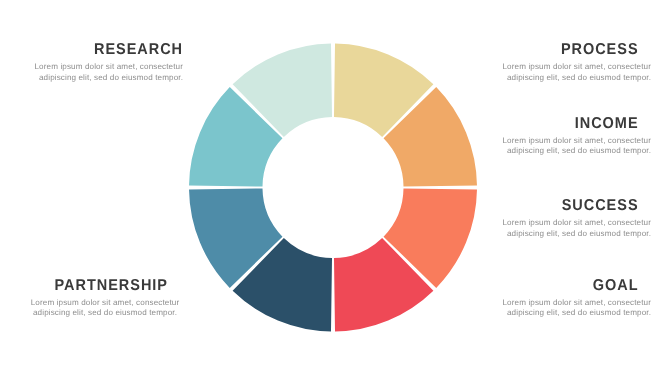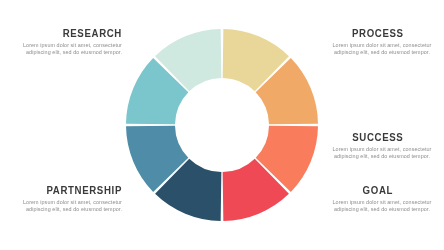--- a/index.html
+++ b/index.html
@@ -30,21 +30,21 @@
     height: 194px;
   }
   .donut-svg { display: block; width: 194px; height: 194px; }
 
   
   .label-block {
     position: absolute;
     width: 104px;
   }
   .label-block.left  { text-align: right; }
-  .label-block.right { text-align: center; }
+  .label-block.right { text-align: right; }
 
   .label-title {
     font-family: "Liberation Sans Narrow", "Liberation Sans", sans-serif;
     font-size: 10.5px;
     font-weight: 700;
     letter-spacing: 0.7px;
     color: #3a3a3a;
     line-height: 12px;
     margin: 0 0 3px 0;
     text-transform: uppercase;
@@ -61,21 +61,21 @@
     line-height: 7.3px;
     color: #8d8d8d;
     margin: 0;
     letter-spacing: 0.08px;
   }
 
   
   #block-research   { left: 18px;  top: 27px;  }
   #block-idea       { left: 18px;  top: 76px;  }
   #block-aspiration { left: 18px;  top: 131px; }
-  #block-partnership{ left: 18px;  top: 184px; }
+  #block-partnership{ left: 18px;  top: 184px; text-align: center; }
 
   
   #block-process    { left: 330px; top: 27px;  }
   #block-income     { left: 330px; top: 76px;  }
   #block-success    { left: 330px; top: 131px; }
   #block-goal       { left: 330px; top: 184px; }
 </style>
 </head>
 <body>
 
@@ -106,20 +106,24 @@
   <div class="label-block left" id="block-partnership">
     <div class="label-title">PARTNERSHIP</div>
     <div class="label-body">Lorem ipsum dolor sit amet, consectetur adipiscing elit, sed do eiusmod tempor.</div>
   </div>
 
   <div class="label-block right" id="block-process">
     <div class="label-title">PROCESS</div>
     <div class="label-body">Lorem ipsum dolor sit amet, consectetur adipiscing elit, sed do eiusmod tempor.</div>
   </div>
 
+  <div class="label-block right" id="block-income">
+    <div class="label-title">INCOME</div>
+    <div class="label-body">Lorem ipsum dolor sit amet, consectetur adipiscing elit, sed do eiusmod tempor.</div>
+  </div>
 
   <div class="label-block right" id="block-goal">
     <div class="label-title">GOAL</div>
     <div class="label-body">Lorem ipsum dolor sit amet, consectetur adipiscing elit, sed do eiusmod tempor.</div>
   </div>
 
   <div class="label-block right" id="block-success">
     <div class="label-title">SUCCESS</div>
     <div class="label-body">Lorem ipsum dolor sit amet, consectetur adipiscing elit, sed do eiusmod tempor.</div>
   </div>

